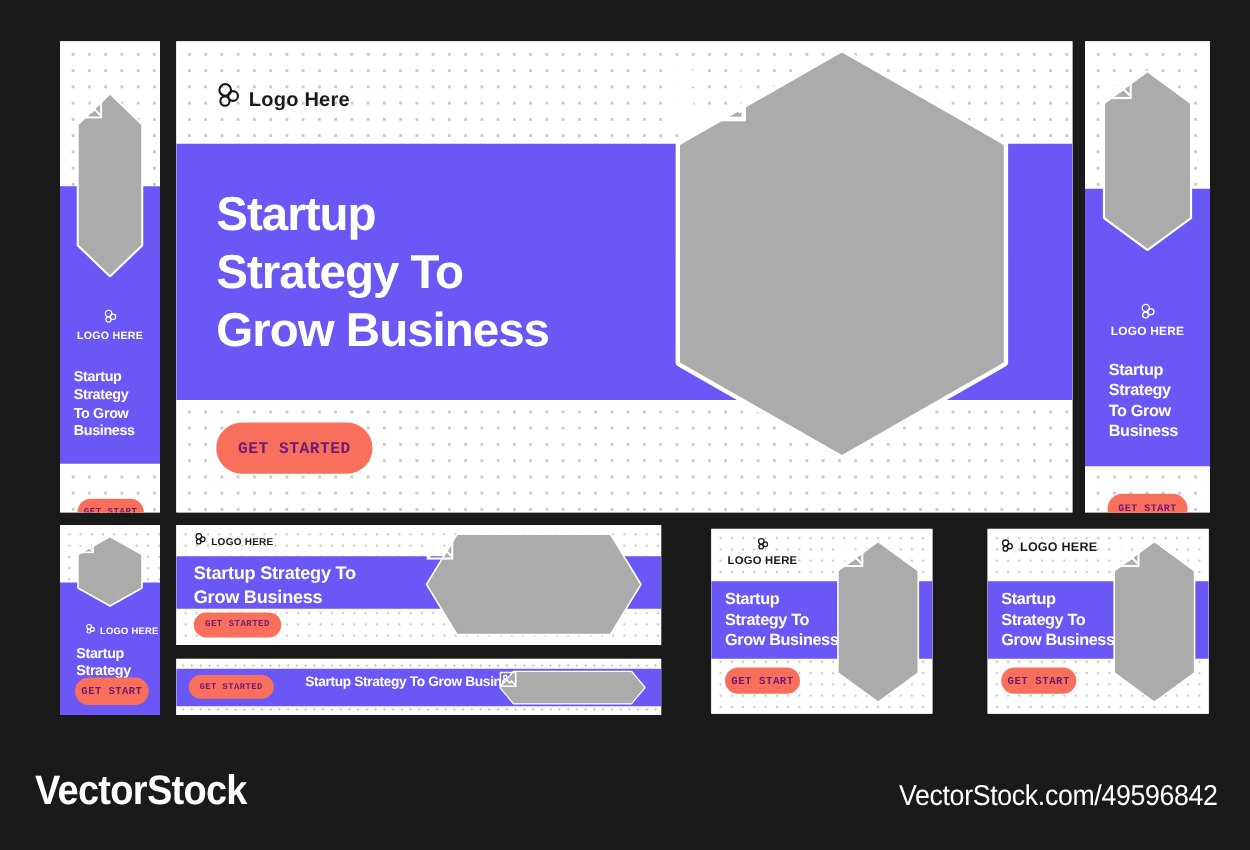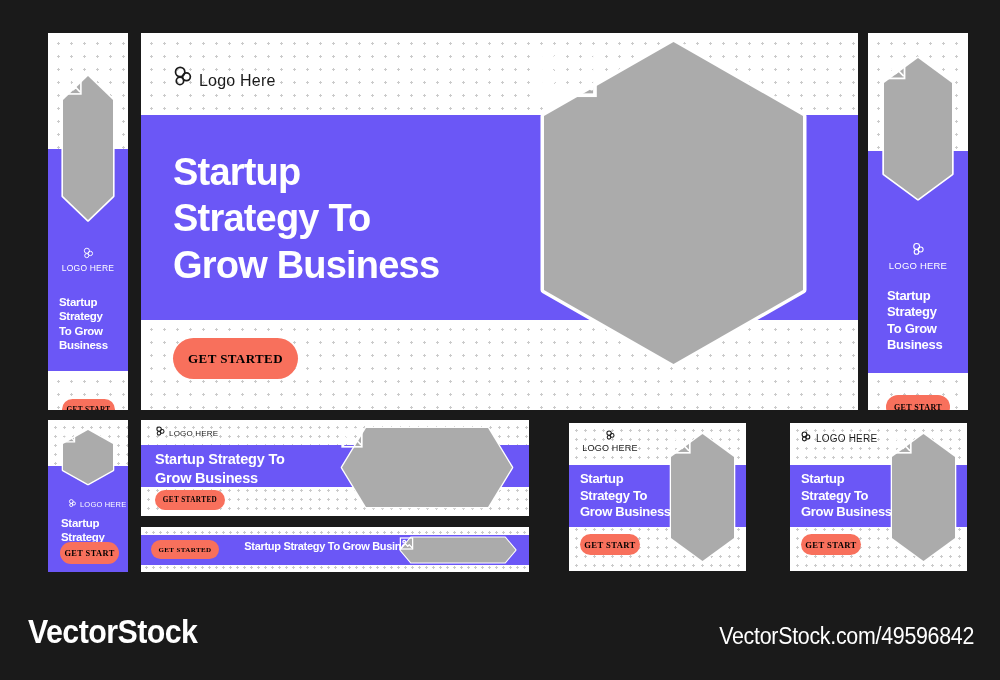--- a/index.html
+++ b/index.html
@@ -59,45 +59,45 @@
     gap: 3px;
   }
   .logo-col {
     position: absolute;
     display: flex;
     flex-direction: column;
     align-items: center;
   }
   .logo-mark { display: block; }
   .logo-text {
-    font-weight: normal;
+    font-weight: bold;
     letter-spacing: 0.2px;
     white-space: nowrap;
     text-align: center;
   }
 
   
   .headline {
     position: absolute;
     color: #ffffff;
     font-weight: bold;
     line-height: 1.16;
     letter-spacing: -0.3px;
     white-space: pre-line;
   }
 
   
   .cta {
     position: absolute;
     background: #f8705c;
-    color: #000000;
+    color: #701a75;
     border: none;
     border-radius: 999px;
     font-weight: bold;
-    font-family: Liberation Serif, serif;
+    font-family: Liberation Mono, monospace;
     letter-spacing: 0.4px;
     display: flex;
     align-items: center;
     justify-content: center;
     white-space: nowrap;
     cursor: pointer;
   }
 
   
   .hexwrap {

